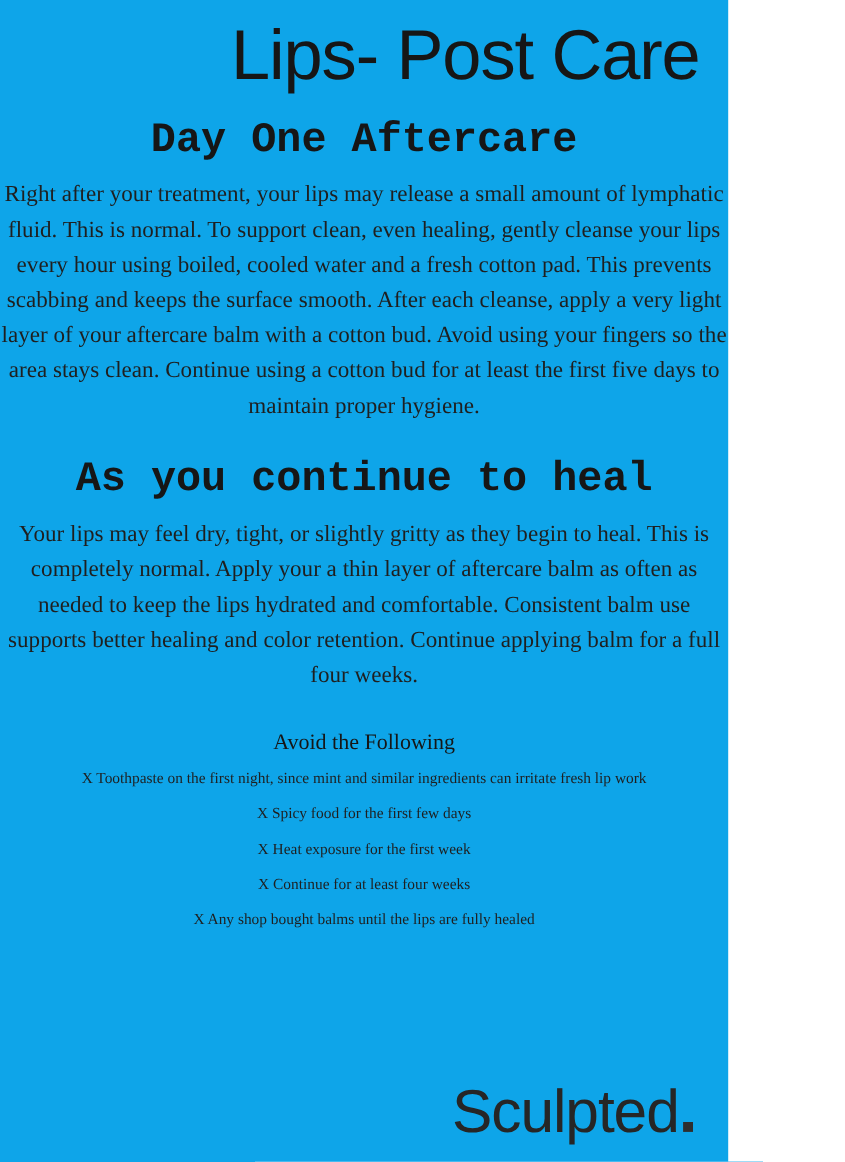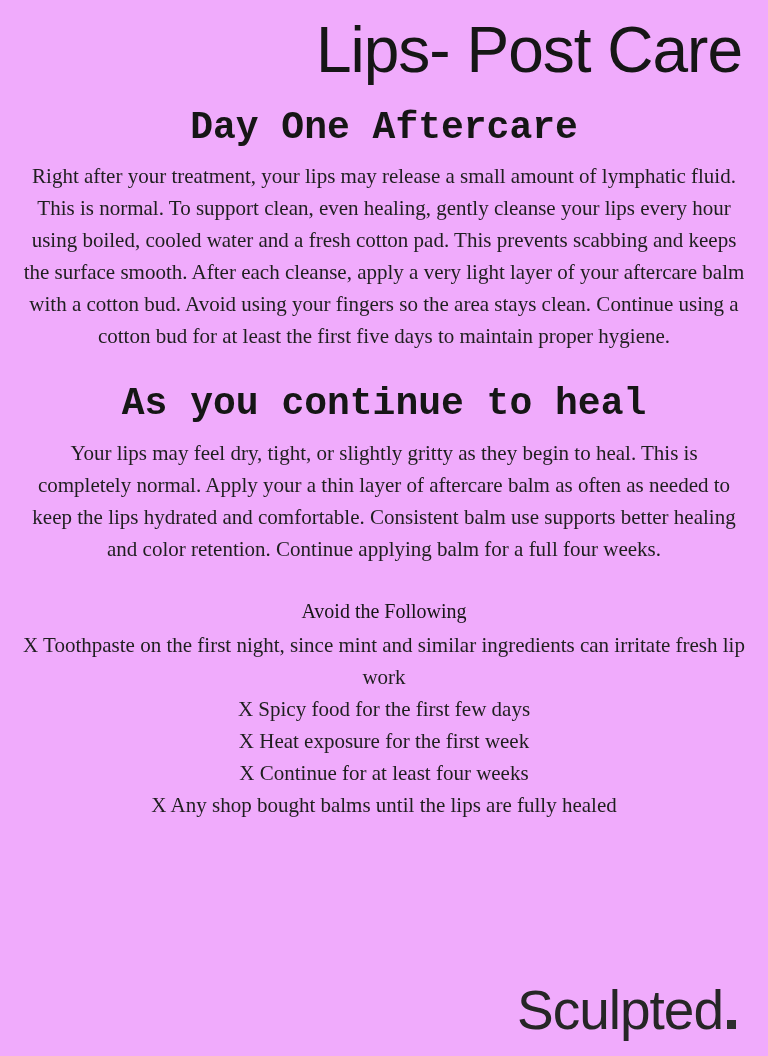--- a/index.html
+++ b/index.html
@@ -7,23 +7,23 @@
   body {
     width: 768px;
     height: 1056px;
     background: #ffffff;
     color: #1f1f1f;
     font-family: "Liberation Serif", serif;
     overflow: hidden;
   }
   .page {
     position: relative;
-    width: 768px;
+    width: 662px;
     height: 1056px;
-    background: #f0abfc;
+    background: #0ea5e9;
   }
   .doc-title {
     font-family: "Liberation Sans", sans-serif;
     font-weight: normal;
     font-size: 64px;
     line-height: 1.2;
     letter-spacing: -1px;
     text-align: right;
     color: #161616;
     padding: 12px 26px 0 0;
@@ -55,21 +55,21 @@
     line-height: 1.2;
     text-align: center;
     color: #161616;
     margin: 34px 0 0 0;
   }
   .avoid-list {
     margin: 6px auto 0 auto;
     max-width: 724px;
   }
   .avoid-item {
-    font-size: 21px;
+    font-size: 14px;
     line-height: 32px;
     text-align: center;
     color: #1f1f1f;
     margin: 0;
   }
   .logo {
     position: absolute;
     right: 32px;
     bottom: 18px;
     font-family: "Liberation Sans", sans-serif;

